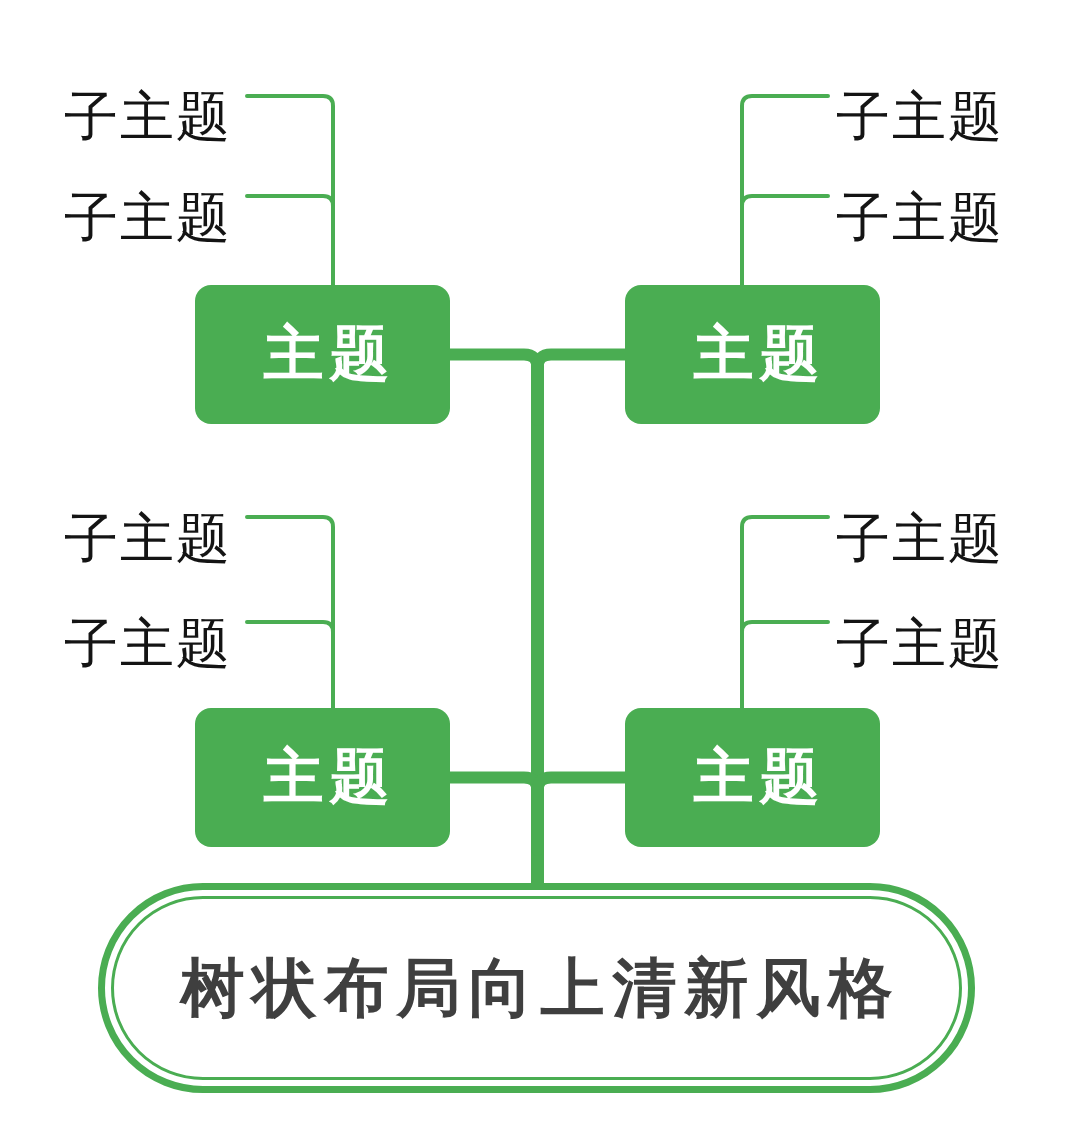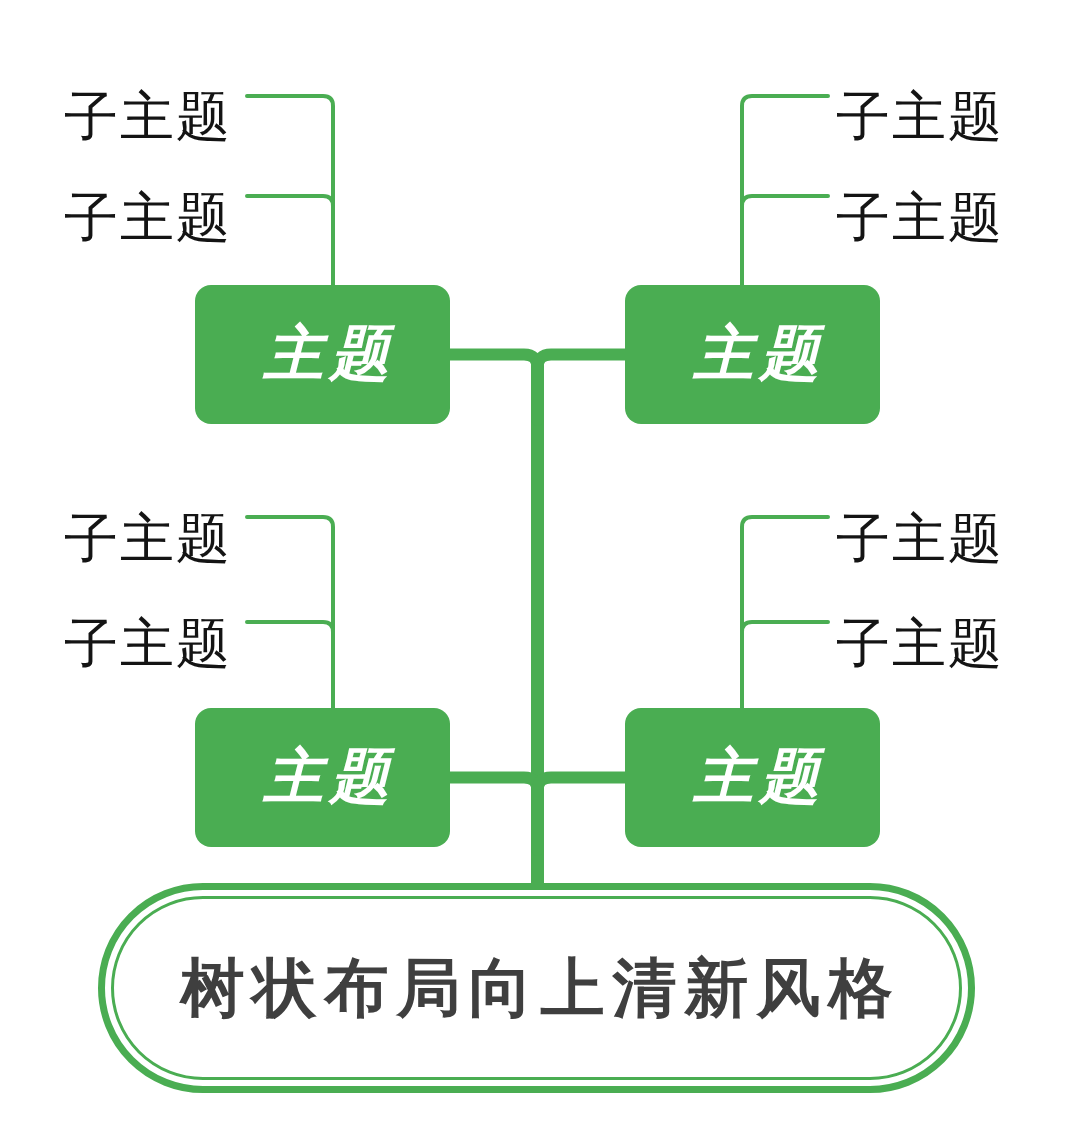--- a/index.html
+++ b/index.html
@@ -55,21 +55,20 @@
     align-items:center;
     justify-content:center;
   }
   .topic .topic-label{
     color:var(--topic-text);
     font-size:60px;
     font-weight:bold;
     letter-spacing:6px;
     margin-left:14px; 
     white-space:nowrap;
-    font-style:italic;
   }
   .root{
     position:absolute;
     left:98px;
     top:883px;
     width:877px;
     height:210px;
     border:7px solid var(--green);
     border-radius:105px;
     background:var(--bg);

